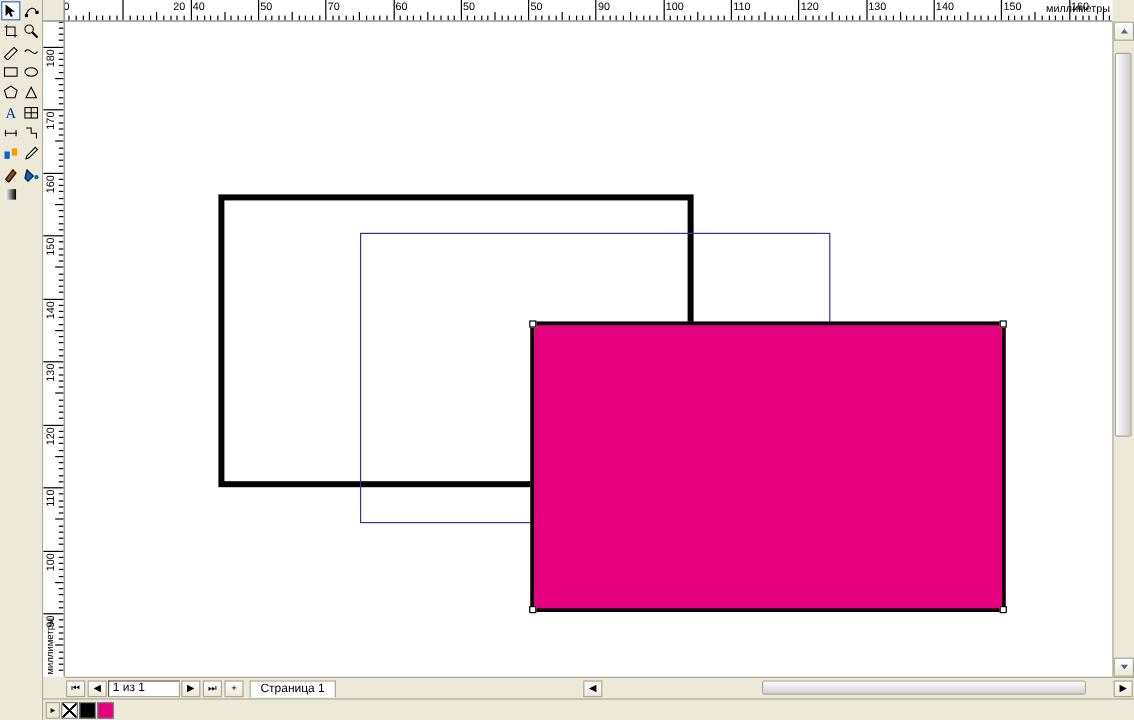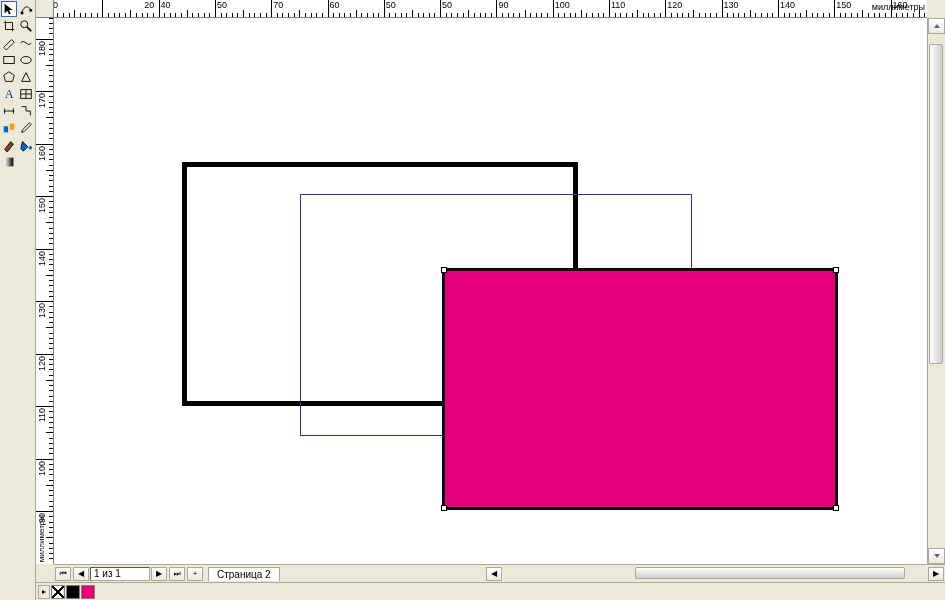--- a/index.html
+++ b/index.html
@@ -490,21 +490,21 @@
         </div>
     </div>
 
     <div class="bottombar">
       <div class="nav-btn">⏮</div>
       <div class="nav-btn">◀</div>
       <input class="page-num-input" value="1 из 1" style="">
       <div class="nav-btn">▶</div>
       <div class="nav-btn">⏭</div>
       <div class="nav-btn">+</div>
-      <div class="page-tab">Страница 2</div>
+      <div class="page-tab">Страница 1</div>
       <div class="nav-btn" style="margin-left:auto;">◀</div>
       <div class="hscroll-track" style="flex:0 0 420px;">
         <div class="hscroll-thumb" style="left:130px;width:270px;"></div>
       </div>
       <div class="nav-btn">▶</div>
     </div>
 
     <div class="colorbar">
       <div class="color-nav">▸</div>
       <div class="swatch nofill"></div>

